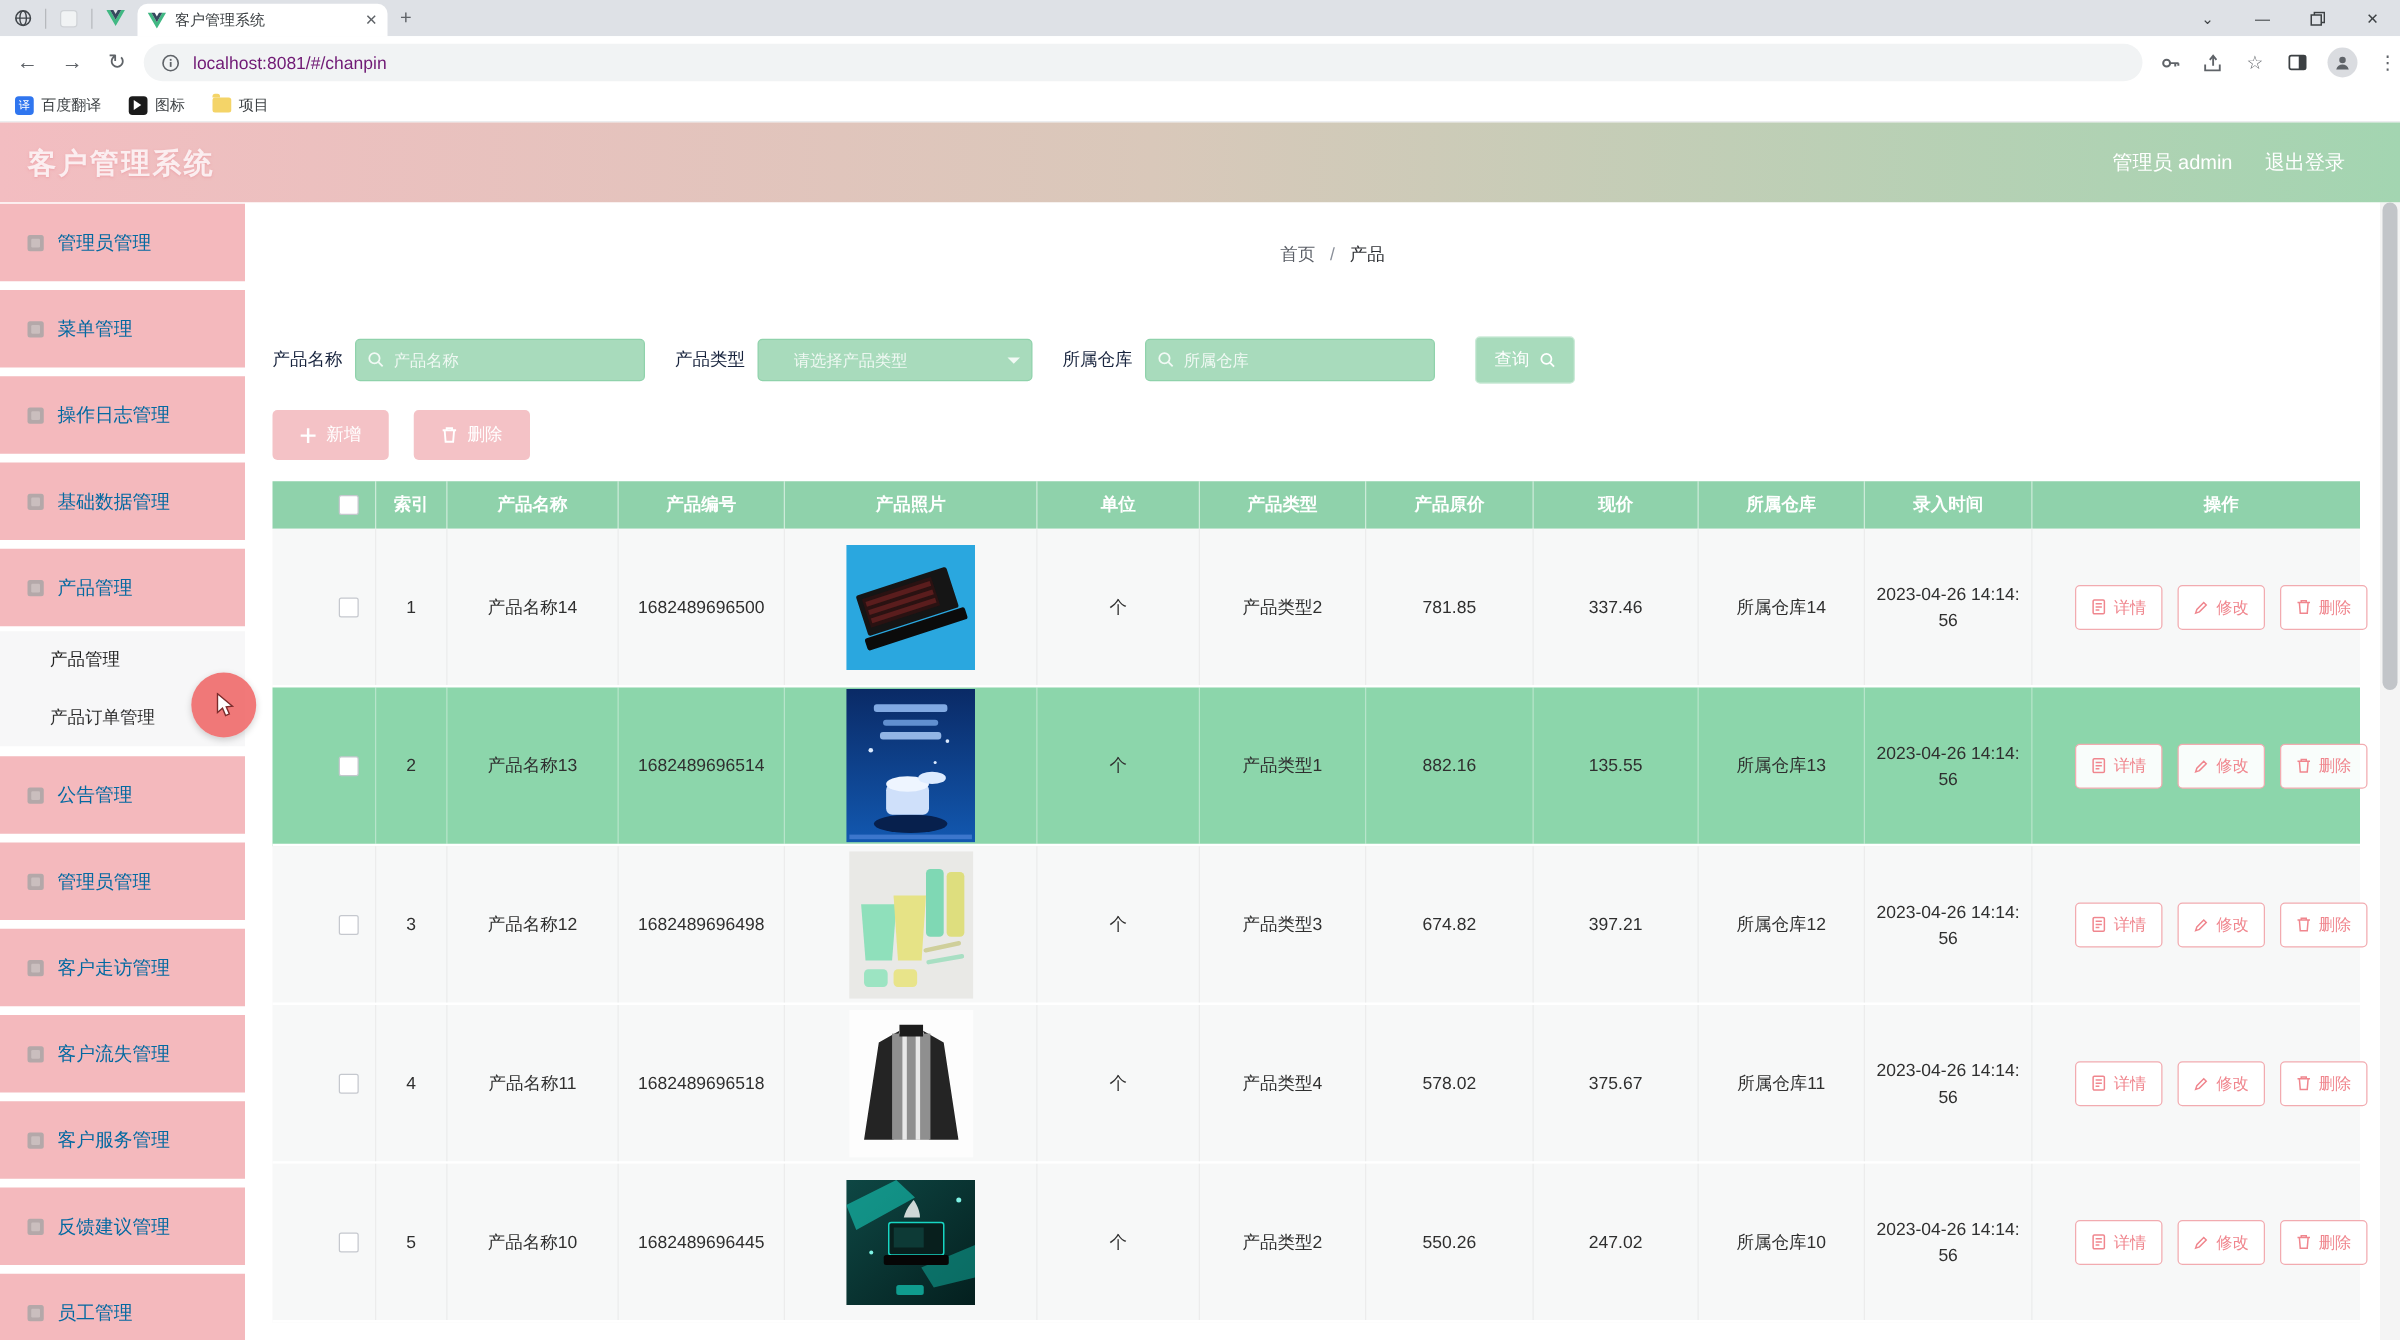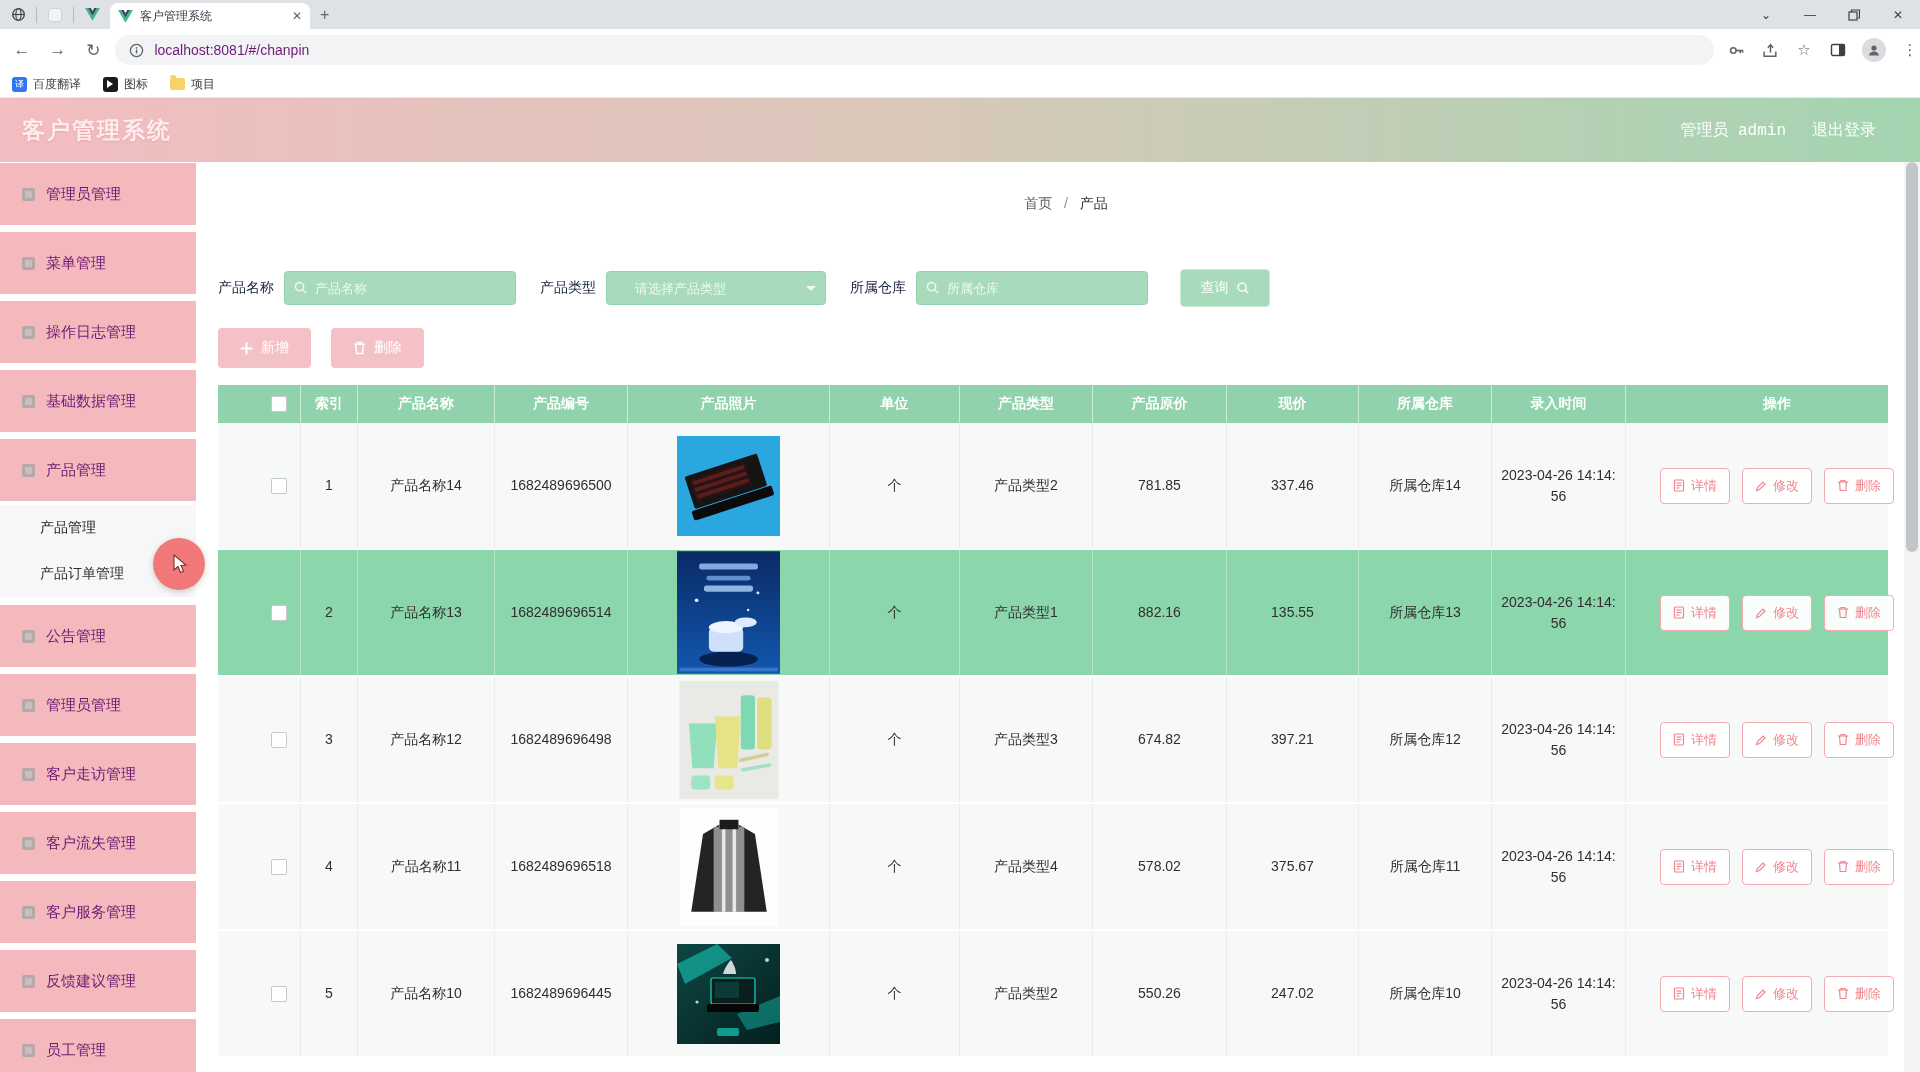--- a/index.html
+++ b/index.html
@@ -34,27 +34,27 @@
   .bm-ic-black { width:15px; height:15px; border-radius:3px; background:#1b1b1b; position:relative; }
   .bm-ic-black::after { content:""; position:absolute; left:4px; top:3px; border-left:6px solid #fff; border-top:4px solid transparent; border-bottom:4px solid transparent; }
   .bm-ic-folder { width:15px; height:12px; background:#f4d468; border-radius:2px; position:relative; }
   .bm-ic-folder::before { content:""; position:absolute; left:0; top:-3px; width:6px; height:3px; background:#f4d468; border-radius:2px 2px 0 0; }
 
   
   .app-header { position:absolute; left:0; top:98px; width:1920px; height:64px;
     background:linear-gradient(90deg,#f3bdc1 0%,#d9c8ba 48%,#a3d5b1 100%);
     display:flex; align-items:center; }
   .app-title { margin-left:22px; font-size:23px; font-weight:bold; color:#fbeef0; letter-spacing:2px; text-shadow:0 1px 2px rgba(233,140,150,.55); }
-  .hdr-right { position:absolute; right:44px; display:flex; align-items:center; gap:26px;font-family:Liberation Mono, monospace; }
+  .hdr-right { position:absolute; right:44px; display:flex; align-items:center; gap:26px; }
   .hdr-user, .hdr-logout { font-size:16px; color:#fff; }
 
   
   .sidebar { position:absolute; left:0; top:162px; width:196px; height:910px; background:#fff; }
   .side-item { position:absolute; left:0; width:196px; height:62px; background:#f4b9bd; display:flex; align-items:center; gap:11px; padding-left:22px; cursor:pointer; }
-  .side-label { font-size:15px; color:#701a75; }
+  .side-label { font-size:15px; color:#0369a1; }
   .s-icon { width:13px; height:13px; background:#a9a6a6; border-radius:2px; opacity:.85; position:relative; flex:none; }
   .s-icon::after { content:""; position:absolute; inset:3px; background:#c3bfbf; border-radius:1px; }
   .submenu { position:absolute; left:0; top:343px; width:196px; height:92px; background:#f7f7f8; }
   .sub-item { height:46px; display:flex; align-items:center; padding-left:40px; font-size:14px; color:#2e2e2e; cursor:pointer; }
   .sub-item.active { color:#1f1f1f; }
 
   
   .cursor-spot { position:absolute; left:153px; top:538px; width:52px; height:52px; border-radius:50%;
     background:rgba(238,92,92,.82); box-shadow:0 2px 6px rgba(0,0,0,.18); z-index:30; }
   .cursor-spot svg { position:absolute; left:17px; top:16px; }
@@ -67,21 +67,21 @@
   .breadcrumb .bc-cur { color:#2d2f33; }
 
   .filters { position:absolute; top:106px; left:22px; height:40px; display:flex; align-items:center; }
   .f-label { font-size:14px; color:#17233d; margin-right:10px; white-space:nowrap; }
   .f-input-wrap { position:relative; margin-right:24px; }
   .f-input { width:232px; height:34px; background:#a8dbbc; border:1px solid #8fd2ab; border-radius:4px; color:#fff; font-size:13px; padding:0 10px 0 30px; outline:none; }
   .f-input.no-icon { padding-left:28px; }
   .f-input::placeholder { color:rgba(255,255,255,.82); }
   .f-pre-ic { position:absolute; left:9px; top:9px; opacity:.85; }
   .f-caret { position:absolute; right:10px; top:15px; border-left:5px solid transparent; border-right:5px solid transparent; border-top:5px solid rgba(255,255,255,.85); }
-  .btn-search { width:90px; height:38px; background:#a8dbbc; border:1px solid #cdebd9; border-radius:4px; color:#fff; font-size:14px; display:flex; align-items:center; justify-content:center; gap:7px; cursor:pointer; margin-left:8px; }
+  .btn-search { width:80px; height:38px; background:#a8dbbc; border:1px solid #cdebd9; border-radius:4px; color:#fff; font-size:14px; display:flex; align-items:center; justify-content:center; gap:7px; cursor:pointer; margin-left:8px; }
 
   .toolbtns { position:absolute; top:166px; left:22px; display:flex; gap:20px; }
   .btn-pink { height:40px; padding:0 22px; background:#f4c2c6; border:none; border-radius:4px; color:#fff; font-size:14px; display:flex; align-items:center; gap:8px; cursor:pointer; }
 
   
   .table { position:absolute; top:223px; left:22px; width:1670px; }
   .trow, .thead { display:grid; grid-template-columns:43px 57px 137px 133px 202px 130px 133px 134px 132px 133px 134px 302px;padding-left:40px; }
   .thead { height:38px; background:#8fd2ab; }
   .thead .hcell { display:flex; align-items:center; justify-content:center; color:#fff; font-size:14px; font-weight:bold; border-right:1px solid rgba(255,255,255,.55); }
   .thead .hcell:last-child { border-right:none; }

